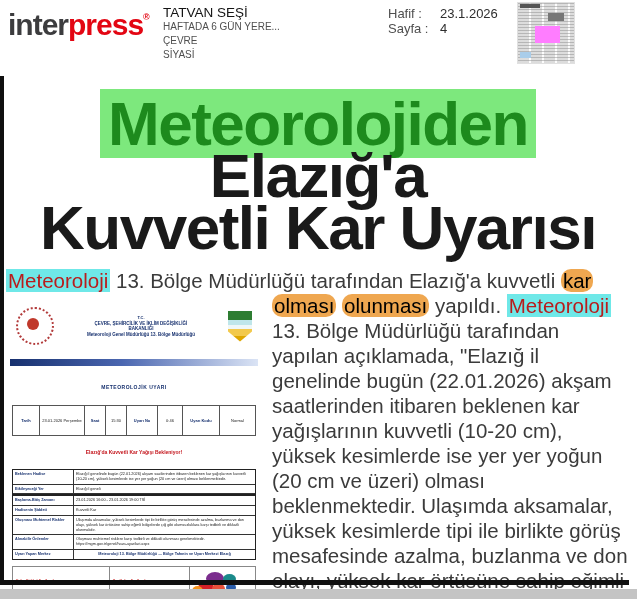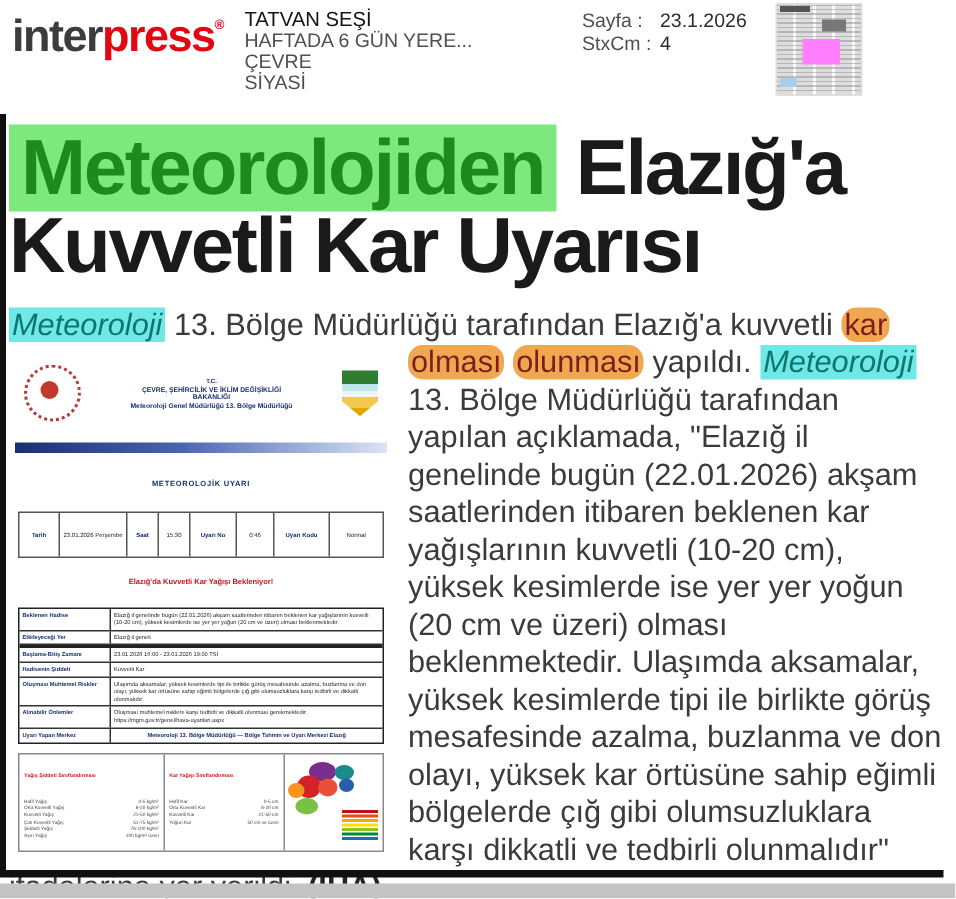--- a/index.html
+++ b/index.html
@@ -7,48 +7,48 @@
         font-family:"Liberation Sans",sans-serif;}
 
   
   .hdr{position:absolute;left:0;top:0;width:637px;height:72px;background:#fff;}
   .logo{position:absolute;left:8px;top:8px;font-size:30px;font-weight:bold;letter-spacing:-1px;text-align:center;}
   .logo .inter{color:#3c3c3e;}
   .logo .press{color:#e30613;}
   .logo .reg{color:#e30613;font-size:9px;vertical-align:15px;font-weight:bold;}
   .pub{position:absolute;left:163px;top:6px;line-height:14px;}
   .pub .name{font-size:13.5px;font-weight:normal;color:#141414;}
-  .pub .sub{font-size:13px;color:#4f4f4f;}
+  .pub .sub{font-size:10px;color:#4f4f4f;}
   .meta{position:absolute;left:388px;top:6px;font-size:13px;line-height:15px;color:#4f4f4f;}
   .meta .lbl{display:inline-block;width:52px;}
   .meta .val{color:#2e2e2e;}
   .thumb{position:absolute;left:518px;top:3px;width:56px;height:60px;background:#fcfcfc;
          outline:1px solid #e0e0e0;
          background-image:
            repeating-linear-gradient(90deg, rgba(140,140,140,.28) 0 11px, rgba(255,255,255,0) 11px 13px),
            repeating-linear-gradient(180deg, rgba(110,110,110,.38) 0 1px, rgba(255,255,255,0) 1px 3px);}
   .thumb .dark1{position:absolute;left:2px;top:1px;width:20px;height:4px;background:#555;}
   .thumb .dark2{position:absolute;left:30px;top:10px;width:16px;height:8px;background:#777;}
   .thumb .mag{position:absolute;left:17px;top:23px;width:25px;height:17px;background:#ff7dff;}
   .thumb .blu{position:absolute;left:2px;bottom:5px;width:11px;height:6px;background:#a9cdea;}
 
   
   .left-rule{position:absolute;left:0;top:76px;width:4px;height:504px;background:#101010;}
   .bottom-rule{position:absolute;left:0;top:580px;width:629px;height:5px;background:#101010;}
   .gray-strip{position:absolute;left:0;top:589px;width:637px;height:10px;background:#c4c4c4;}
 
   .article{position:absolute;left:6px;top:78px;width:624px;}
-  .headline{font-weight:bold;font-size:52px;line-height:52px;letter-spacing:-1.5px;
-            color:#1a1a1a;margin-top:8px;}
+  .headline{font-weight:bold;font-size:62px;line-height:52px;letter-spacing:-1.5px;
+            color:#1a1a1a;text-align:center;margin-top:20px;}
   .hl-green{background:#7de87d;color:#1d8a1d;padding:0 8px;}
 
   .body-text{margin-top:14px;font-size:20.5px;line-height:25px;color:#3b3b3b;text-align:left;}
   .hl{padding:0 2px;}
-  .hl.cyan{background:#6fe8e8;color:#0f766e;font-style:italic;}
-  .hl.orange{background:#efa750;color:#7f1d1d;border-radius:10px;}
+  .hl.cyan{background:#6fe8e8;color:#b91c1c;}
+  .hl.orange{background:#efa750;color:#000000;border-radius:10px;}
   .body-text b{color:#222;}
 
   
   .doc{float:left;width:256px;height:342px;margin:4px 10px 0 0;background:#fff;
        font-family:"Liberation Sans",sans-serif;position:relative;padding:2px;box-sizing:border-box;}
   .doc-head{display:flex;align-items:center;justify-content:space-between;margin-top:8px;padding:0 8px;}
   .emblem{width:34px;height:34px;border-radius:50%;border:2px dotted #b23b3b;position:relative;flex:none;}
   .emblem::after{content:"";position:absolute;left:9px;top:9px;width:12px;height:12px;border-radius:50%;
                  background:#c0392b;}
   .doc-title{flex:1;text-align:center;color:#16306e;line-height:5.5px;padding:0 4px;}
@@ -104,22 +104,22 @@
     <div class="logo"><span class="inter">inter</span><span class="press">press</span><span class="reg">®</span></div>
 
     <div class="pub">
       <div class="name">TATVAN SEŞİ</div>
       <div class="sub">HAFTADA 6 GÜN YERE...</div>
       <div class="sub">ÇEVRE</div>
       <div class="sub">SİYASİ</div>
     </div>
 
     <div class="meta">
-      <div><span class="lbl">Sayfa :</span><span class="val">23.1.2026</span></div>
-      <div><span class="lbl">StxCm :</span><span class="val">4</span></div>
+      <div><span class="lbl">Hafif :</span><span class="val">23.1.2026</span></div>
+      <div><span class="lbl">Sayfa :</span><span class="val">4</span></div>
     </div>
 
     <div class="thumb">
       <div class="dark1"></div>
       <div class="dark2"></div>
       <div class="mag"></div>
       <div class="blu"></div>
     </div>
   </div>
 

